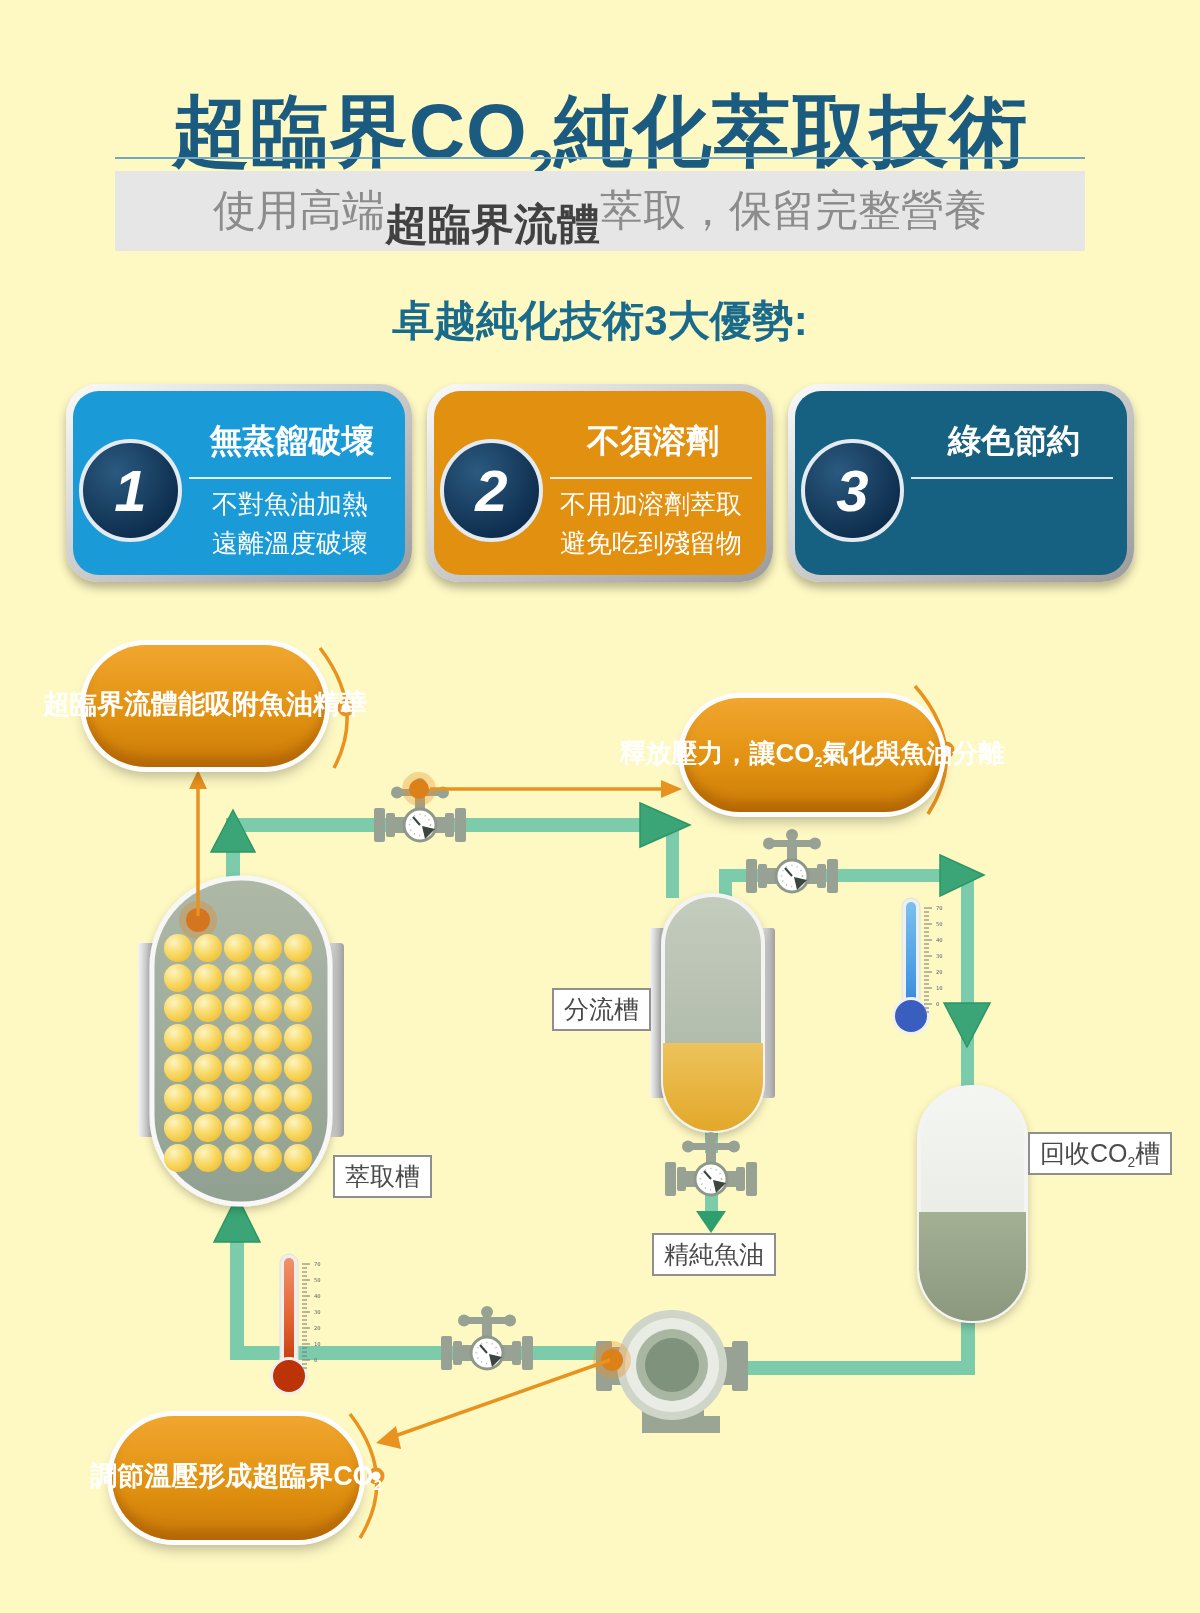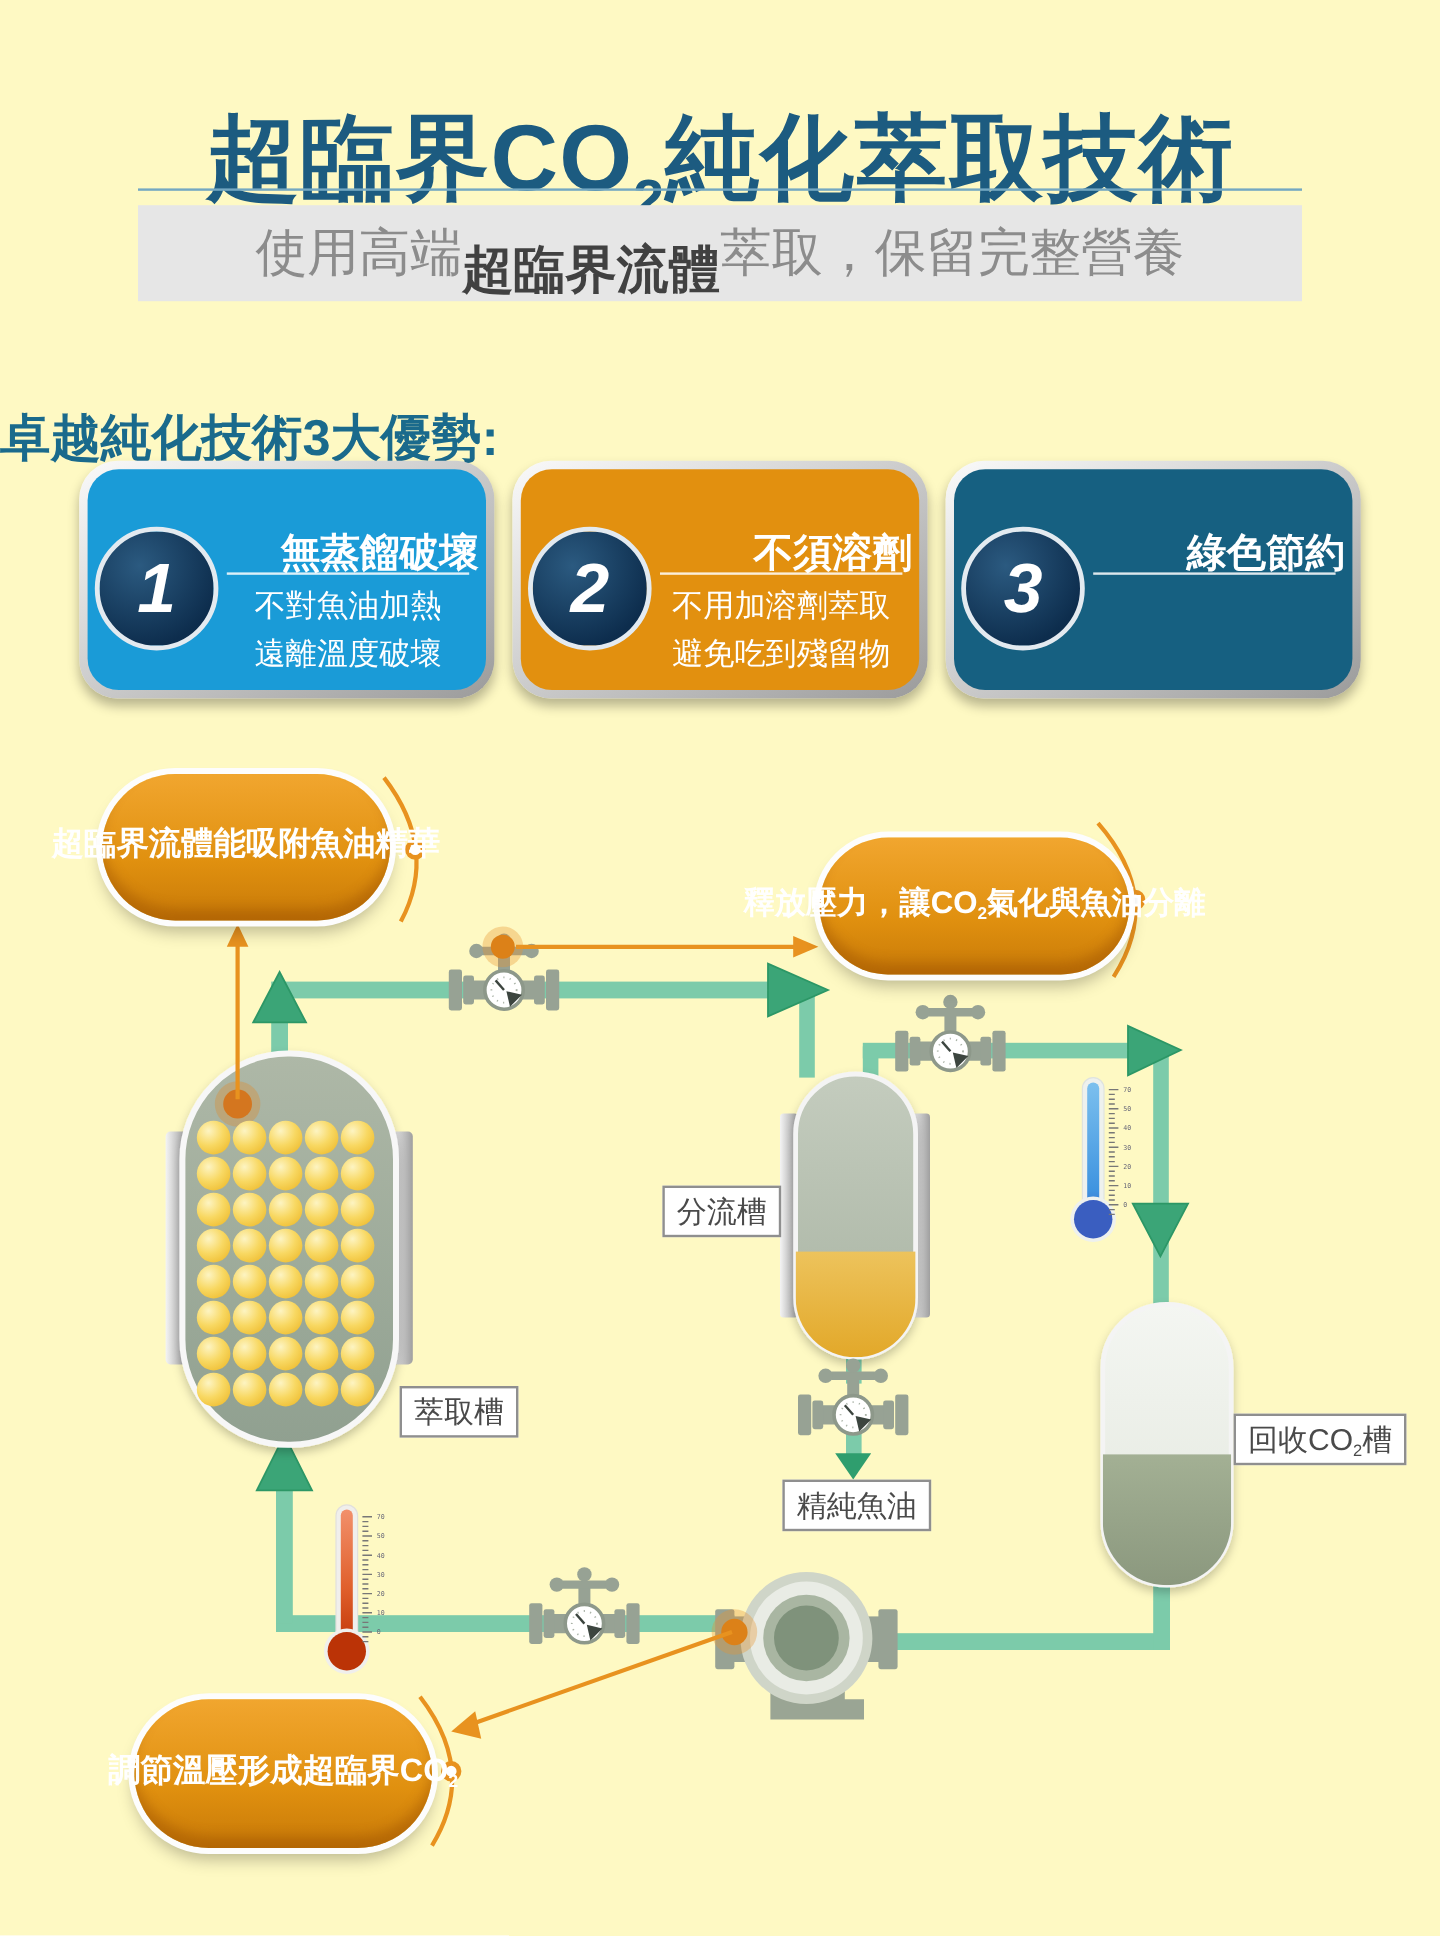--- a/index.html
+++ b/index.html
@@ -6,55 +6,55 @@
   #page{position:relative;width:1200px;height:1613px;background:#fef9c3;overflow:hidden;
         font-family:"Liberation Sans","DejaVu Sans",sans-serif;}
   
   #main-title{position:absolute;left:0;top:28px;width:1200px;text-align:center;
     font-size:78px;font-weight:800;color:#1c5b80;letter-spacing:1px;white-space:nowrap;}
   #main-title .t-sub{font-size:46px;position:relative;top:24px;font-weight:800;}
   #title-rule{position:absolute;left:115px;top:157px;width:970px;height:2px;background:#74a8c2;}
   #subtitle-bar{position:absolute;left:115px;top:171px;width:970px;height:80px;background:#e6e6e6;
     display:flex;align-items:center;justify-content:center;font-size:43px;color:#8c8c8c;white-space:nowrap;}
   #subtitle-bar .sb-bold{color:#414141;font-weight:700;margin-top:28px;}
-  #adv-heading{position:absolute;left:0;top:293px;width:1200px;text-align:left;
-    font-size:42px;font-weight:800;color:#1a6a8c;margin-top:44px;}
+  #adv-heading{position:absolute;left:0;top:293px;width:1200px;text-align:center;
+    font-size:42px;font-weight:800;color:#1a6a8c;}
   
   .card{position:absolute;top:384px;width:346px;height:198px;border-radius:32px;padding:0;
     background:linear-gradient(150deg,#fafafa,#9b9b9b);box-shadow:0 6px 10px rgba(0,0,0,.28);}
   .card-inner{position:absolute;left:7px;top:7px;right:7px;bottom:7px;border-radius:26px;}
   .card1 .card-inner{background:#1a9bd7;}
   .card2 .card-inner{background:#e2900f;}
   .card3 .card-inner{background:#166081;}
   .num-circle{position:absolute;left:6px;top:48px;width:95px;height:95px;border-radius:50%;
     border:4px solid #e3eaf0;background:radial-gradient(circle at 35% 30%,#2b5a80,#0d2d4d 75%);
     color:#fff;font-size:58px;font-weight:700;font-style:italic;
     display:flex;align-items:center;justify-content:center;}
-  .card-title{position:absolute;left:112px;right:6px;top:48px;text-align:right;
+  .card-title{position:absolute;left:112px;right:6px;top:28px;text-align:center;
     color:#fff;font-size:33px;font-weight:700;}
   .card-divider{position:absolute;left:116px;right:14px;top:86px;height:2px;background:rgba(255,255,255,.85);}
   .card-body{position:absolute;left:104px;right:2px;top:96px;text-align:center;
     color:#fff;font-size:26px;line-height:35px;}
   .sub{font-size:.55em;position:relative;top:.35em;}
   
   #diagram-svg{position:absolute;left:0;top:603px;}
   .callout{position:absolute;border-radius:999px;z-index:3;
     background:linear-gradient(180deg,#f1a62f 0%,#e0900f 60%,#c87a08 100%);
     box-shadow:0 0 0 5px #fdfdfd,0 9px 14px rgba(0,0,0,.28),inset 0 -10px 10px rgba(150,75,0,.4);
     display:flex;flex-direction:row;align-items:center;justify-content:center;
     color:#fff;font-weight:700;font-size:27px;line-height:37px;white-space:nowrap;}
   #callout-1{left:85px;top:645px;width:240px;height:122px;}
   #callout-2{left:683px;top:698px;width:258px;height:114px;font-size:26px;}
   #callout-3{left:112px;top:1416px;width:248px;height:124px;}
   .eq-label{position:absolute;background:#fff;border:2px solid #8f8f8f;color:#4a4a4a;
     font-size:25px;padding:3px 10px;white-space:nowrap;z-index:2;}
   #label-extraction{left:333px;top:1155px;}
   #label-separator{left:552px;top:988px;}
   #label-pureoil{left:652px;top:1233px;}
-  #label-recovery{left:1028px;top:1178px;}
+  #label-recovery{left:1028px;top:1132px;}
 </style>
 </head>
 <body>
 
 <div id="page">
 
   <h1 id="main-title"><span>超臨界CO</span><span class="t-sub">2</span><span>純化萃取技術</span></h1>
   <div id="title-rule"></div>
   <div id="subtitle-bar">
       <span>使用高端</span>

